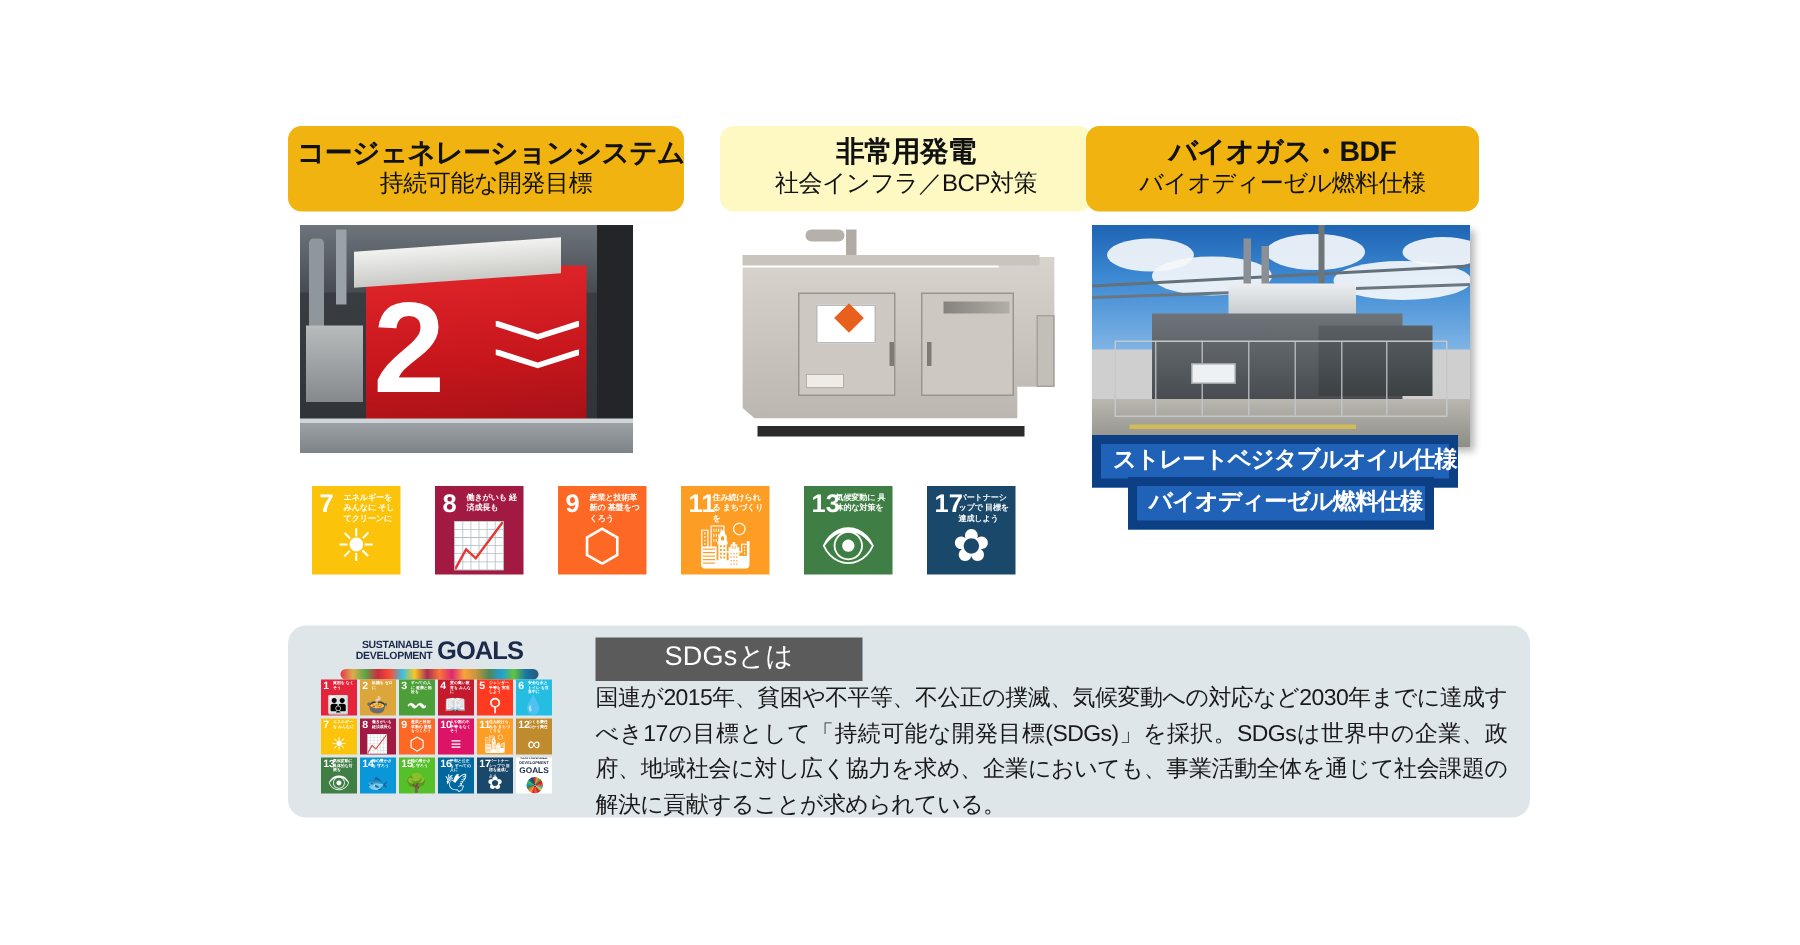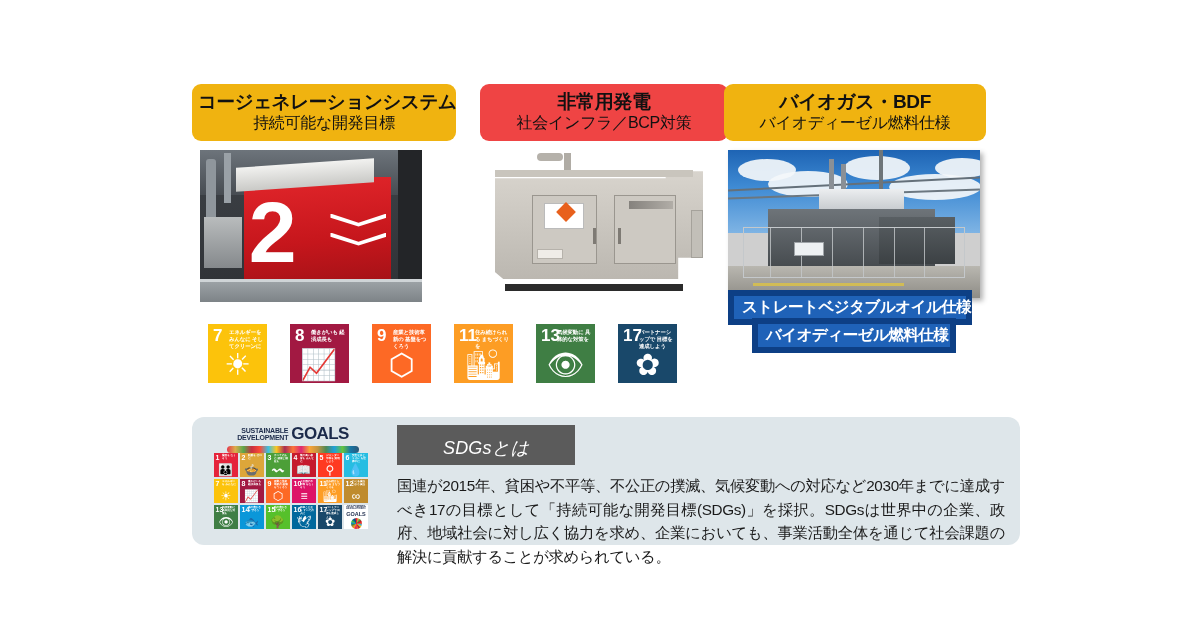--- a/index.html
+++ b/index.html
@@ -186,24 +186,24 @@
   .mini.wheel .w1 { font-size:2.6px; font-weight:700; line-height:1.1; text-align:center; }
   .mini.wheel .w2 { font-size:5.5px; font-weight:700; }
   .mini.wheel .wring { width:11px; height:11px; border-radius:50%;
         background: conic-gradient(#e5243b,#dda63a,#4c9f38,#c5192d,#ff3a21,#26bde2,#fcc30b,#a21942,#fd6925,#dd1367,#fd9d24,#bf8b2e,#3f7e44,#0a97d9,#56c02b,#00689d,#19486a,#e5243b);
         margin-top:1px; }
 
   .panel-right { position: absolute; left: 205px; top: 8px; right: 14px; }
   .sdgs-title {
     display: inline-block; background:#5b5b5b; color:#fff;
     font-size: 18px; font-weight: 400; letter-spacing: 0.2px;
-    padding: 11px 0 5px; width: 178px; text-align:center;font-style:italic;
+    padding: 0 0 5px; width: 178px; text-align:center;
   }
   .panel-body {
-    margin-top: 9px; font-size: 15.3px; color:#1a1a1a;
+    font-size: 15.3px; color:#1a1a1a;
     line-height: 1.55; letter-spacing: -0.35px; text-align: justify;
     max-width: 608px;
   }
 </style>
 </head>
 <body>
 
 <div class="page">
 
   <div class="cards">
@@ -228,21 +228,21 @@
               <div></div>
               <div></div>
             </div>
           <div class="p0-floor"></div>
             <div class="p0-rail"></div>
         </div>
       </div>
     </div>
 
     <div class="card c1">
-      <div class="card-head" style="background: #ef4444;">
+      <div class="card-head" style="background: #fef9c3;">
         <div class="t1">非常用発電</div>
         <div class="t2">社会インフラ／BCP対策</div>
       </div>
       <div class="photo-wrap">
         <div class="photo p1">
           <div class="p1-exh"></div>
             <div class="p1-exh2"></div>
           <div class="p1-body"></div>
           <div class="p1-top"></div>
           <div class="p1-side"></div>

